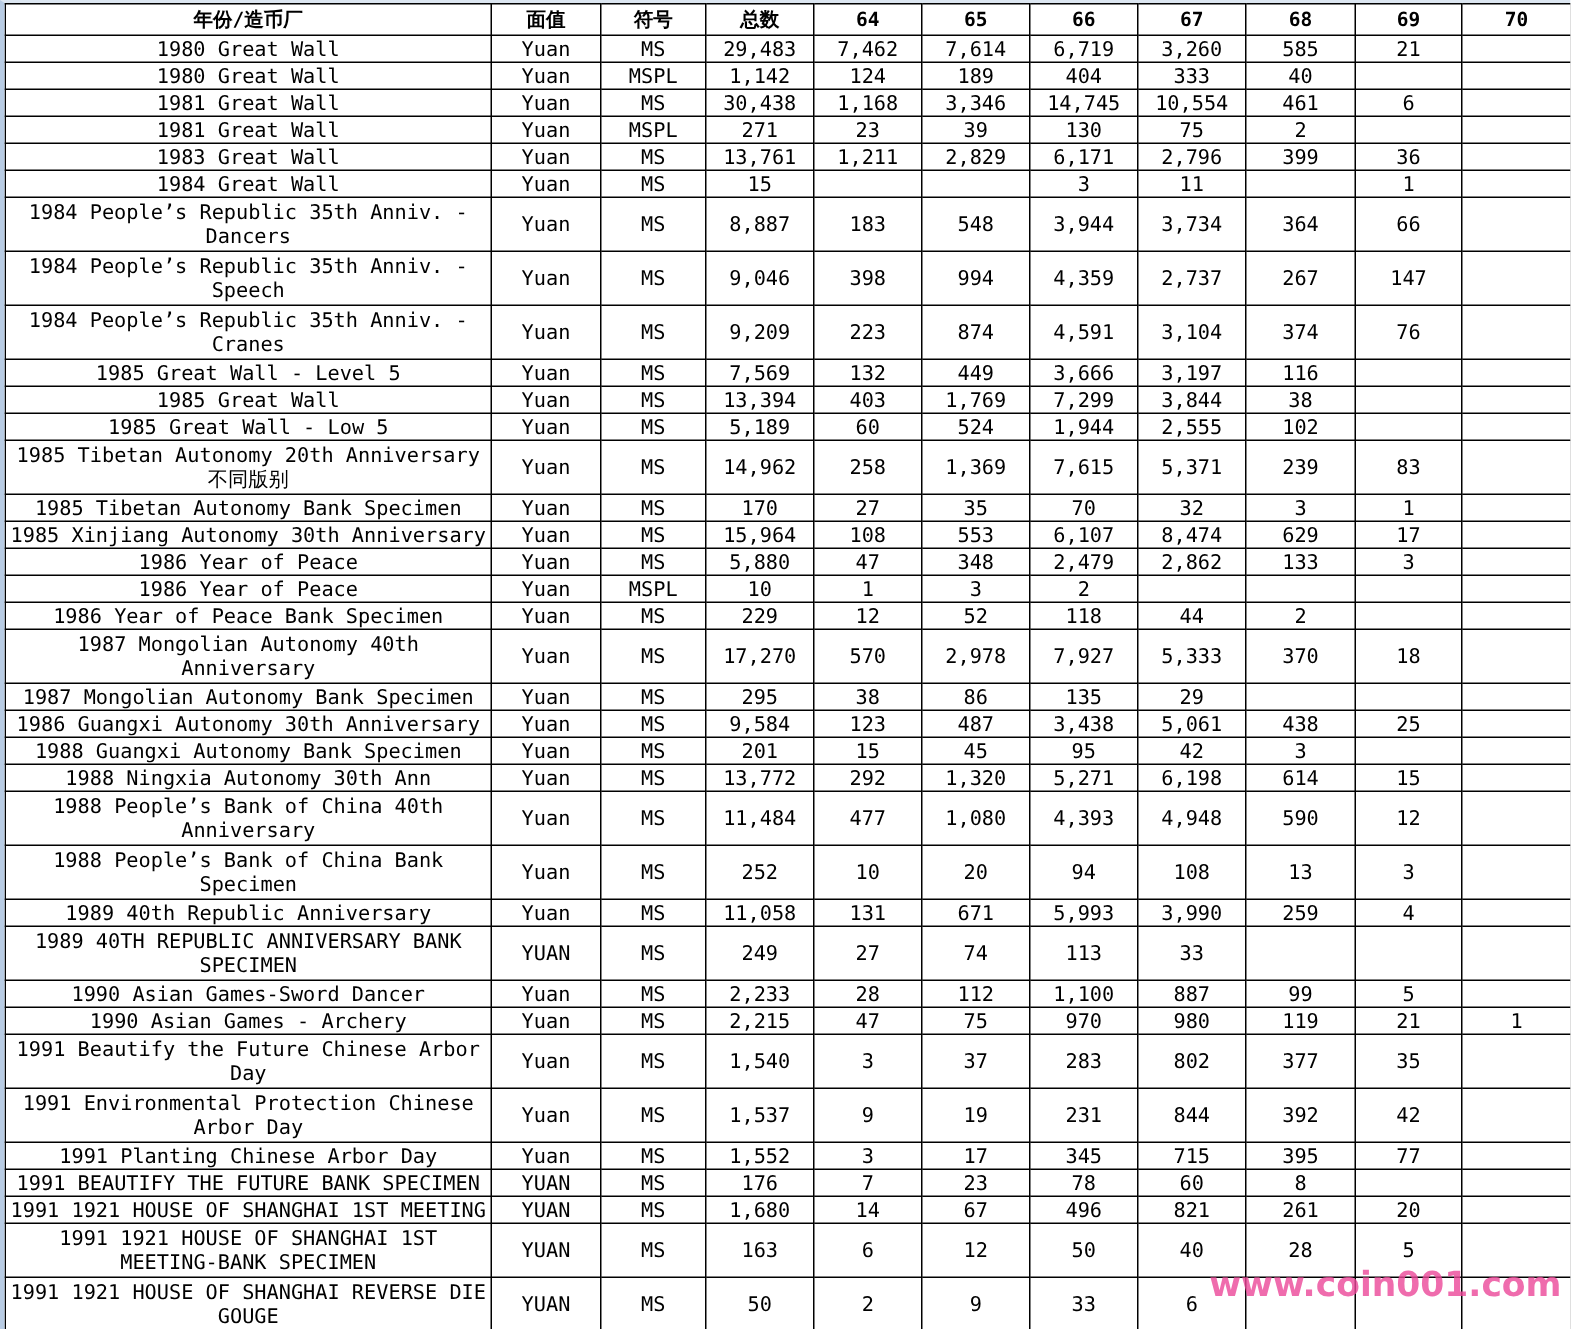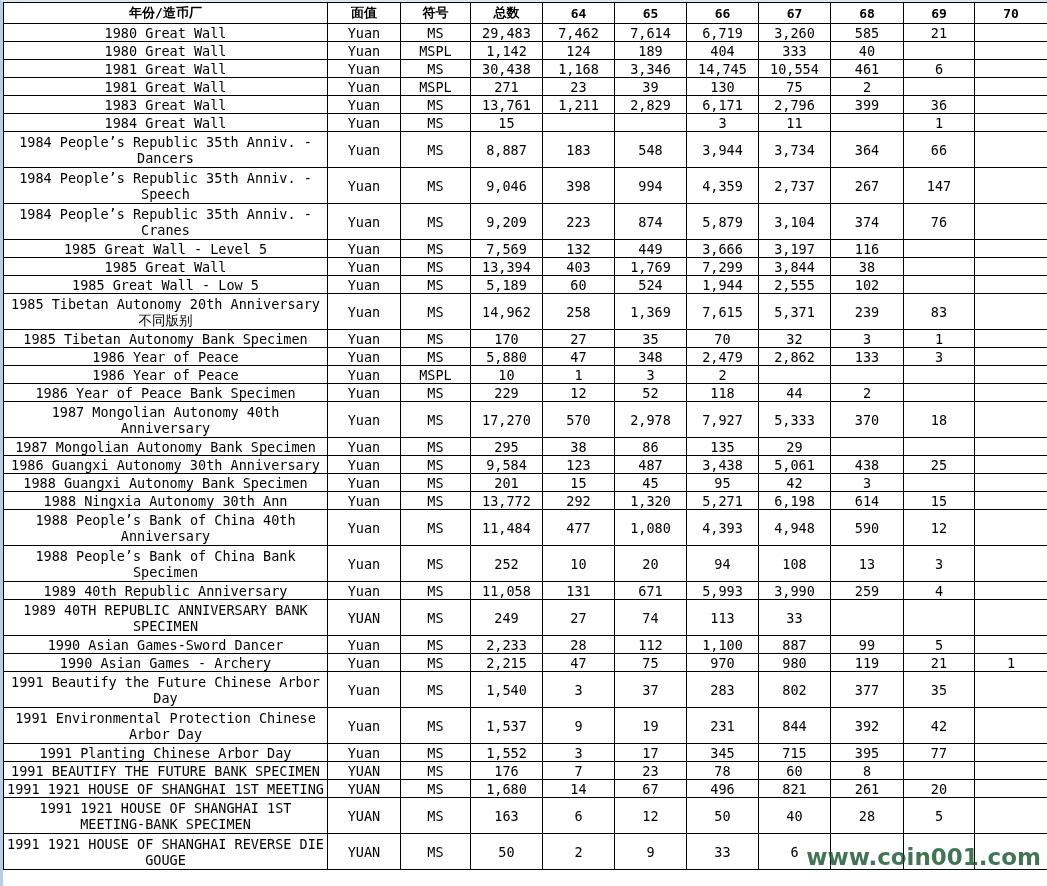--- a/index.html
+++ b/index.html
@@ -193,21 +193,21 @@
           <td></td>
         </tr>
         <tr class="tall">
           <td class="name-cell">1984 People’s Republic 35th Anniv. -
 Cranes</td>
           <td>Yuan</td>
           <td>MS</td>
           <td>9,209</td>
           <td>223</td>
           <td>874</td>
-          <td>5,879</td>
+          <td>4,591</td>
           <td>3,104</td>
           <td>374</td>
           <td>76</td>
           <td></td>
         </tr>
         <tr>
           <td class="name-cell">1985 Great Wall - Level 5</td>
           <td>Yuan</td>
           <td>MS</td>
           <td>7,569</td>
@@ -263,20 +263,33 @@
           <td class="name-cell">1985 Tibetan Autonomy Bank Specimen</td>
           <td>Yuan</td>
           <td>MS</td>
           <td>170</td>
           <td>27</td>
           <td>35</td>
           <td>70</td>
           <td>32</td>
           <td>3</td>
           <td>1</td>
+          <td></td>
+        </tr>
+        <tr>
+          <td class="name-cell">1985 Xinjiang Autonomy 30th Anniversary</td>
+          <td>Yuan</td>
+          <td>MS</td>
+          <td>15,964</td>
+          <td>108</td>
+          <td>553</td>
+          <td>6,107</td>
+          <td>8,474</td>
+          <td>629</td>
+          <td>17</td>
           <td></td>
         </tr>
         <tr>
           <td class="name-cell">1986 Year of Peace</td>
           <td>Yuan</td>
           <td>MS</td>
           <td>5,880</td>
           <td>47</td>
           <td>348</td>
           <td>2,479</td>
@@ -549,14 +562,14 @@
           <td>9</td>
           <td>33</td>
           <td>6</td>
           <td></td>
           <td></td>
           <td></td>
         </tr>
       </tbody>
   </table>
 
-  <div class="watermark" style="color: #14532d;">www.coin001.com</div>
+  <div class="watermark" style="color: #ec4899;">www.coin001.com</div>
 </div>
 
 </body></html>

